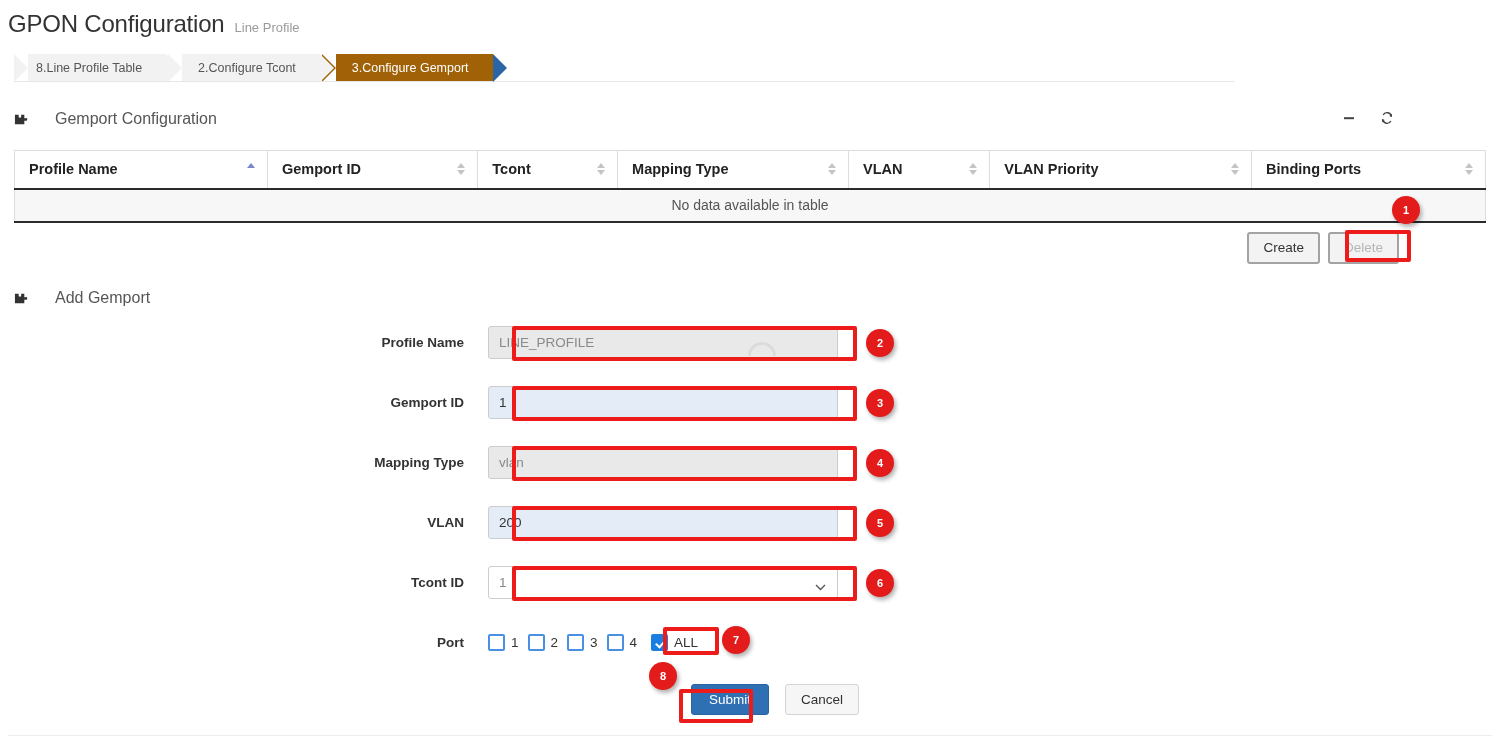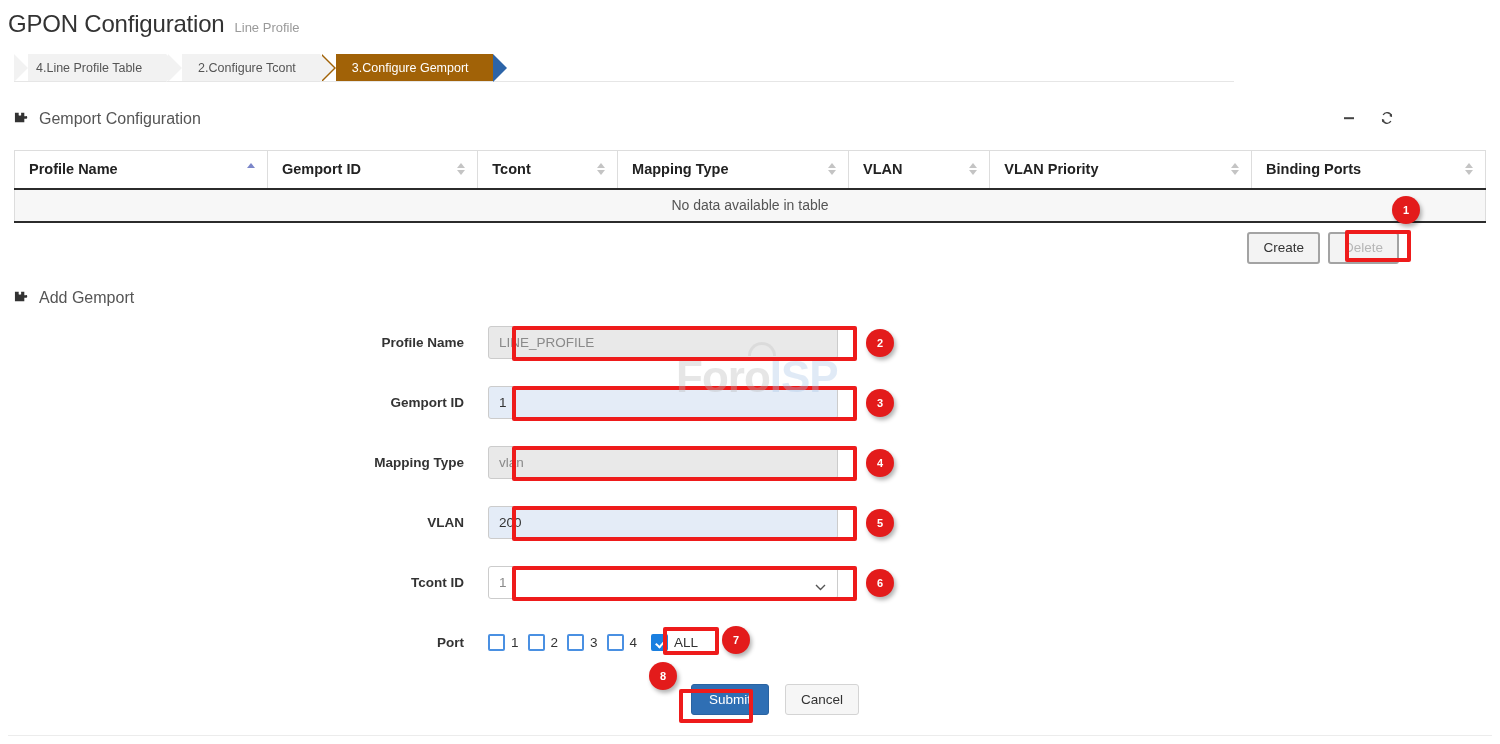--- a/index.html
+++ b/index.html
@@ -32,21 +32,21 @@
     content:""; position:absolute; right:-14px; top:0; width:0; height:0; z-index:2;
     border-top:14px solid transparent; border-bottom:14px solid transparent; border-left:14px solid #f2f2f2;
   }
   .step.first { padding-left:22px; }
   .step.active { background:#a16207; color:#fff; }
   .step.active::after { border-left-color:#2c64a8; }
   .step.active::before { border-left-color:transparent; }
   .steps-rule { position:absolute; left:14px; top:81px; width:1220px; height:1px; background:#e6e6e6; }
 
   
-  .panel-title { position:absolute; display:flex; align-items:flex-start; gap:10px; }
+  .panel-title { position:absolute; display:flex; align-items:center; gap:26px; }
   .panel-title .label { font-size:16px; color:#555; font-weight:400; }
   .puzzle-icon { width:15px; height:15px; display:block; }
   .panel-tools { position:absolute; display:flex; align-items:center; gap:22px; color:#555; }
   .tool-btn { width:16px; height:16px; display:flex; align-items:center; justify-content:center; cursor:pointer; }
 
   
   .table-wrap { position:absolute; left:14px; top:150px; width:1472px; }
   table.grid { width:100%; border-collapse:collapse; table-layout:fixed; }
   table.grid thead th {
     border:1px solid #ddd; border-bottom:2px solid #2b2b2b;
@@ -131,21 +131,21 @@
 
 <div class="page">
 
   <div class="page-header">
     <span class="title">GPON Configuration</span>
     <span class="subtitle">Line Profile</span>
   </div>
 
   <div class="steps">
     <div class="step first">
-      <span>4.Line Profile Table</span>
+      <span>8.Line Profile Table</span>
     </div>
     <div class="step">
       <span>2.Configure Tcont</span>
     </div>
     <div class="step active">
       <span>3.Configure Gemport</span>
     </div>
   </div>
   <div class="steps-rule"></div>
 
@@ -250,23 +250,20 @@
   <div class="annot-badge" style="left:1392px; top:196px;">1</div>
 
   <div class="panel-title" style="left:14px; top:289px;">
     <svg class="puzzle-icon" viewBox="0 0 16 16">
       <path fill="#333" d="M1 3h4v1.2a1.4 1.4 0 1 0 2.6 0V3H11v3.6h1.2a1.4 1.4 0 1 1 0 2.6H11V13H1V3z"></path>
     </svg>
     <span class="label">Add Gemport</span>
   </div>
 
   <div class="wm-arc"></div>
-  <div class="watermark">
-    <span class="w1">Foro</span><span class="w2">ISP</span>
-  </div>
 
   <div class="form">
 
     <div class="form-row">
       <div class="lbl">Profile Name</div>
       <input class="ctl disabled" readonly="" value="LINE_PROFILE" style="">
     </div>
 
     <div class="form-row">
       <div class="lbl">Gemport ID</div>

